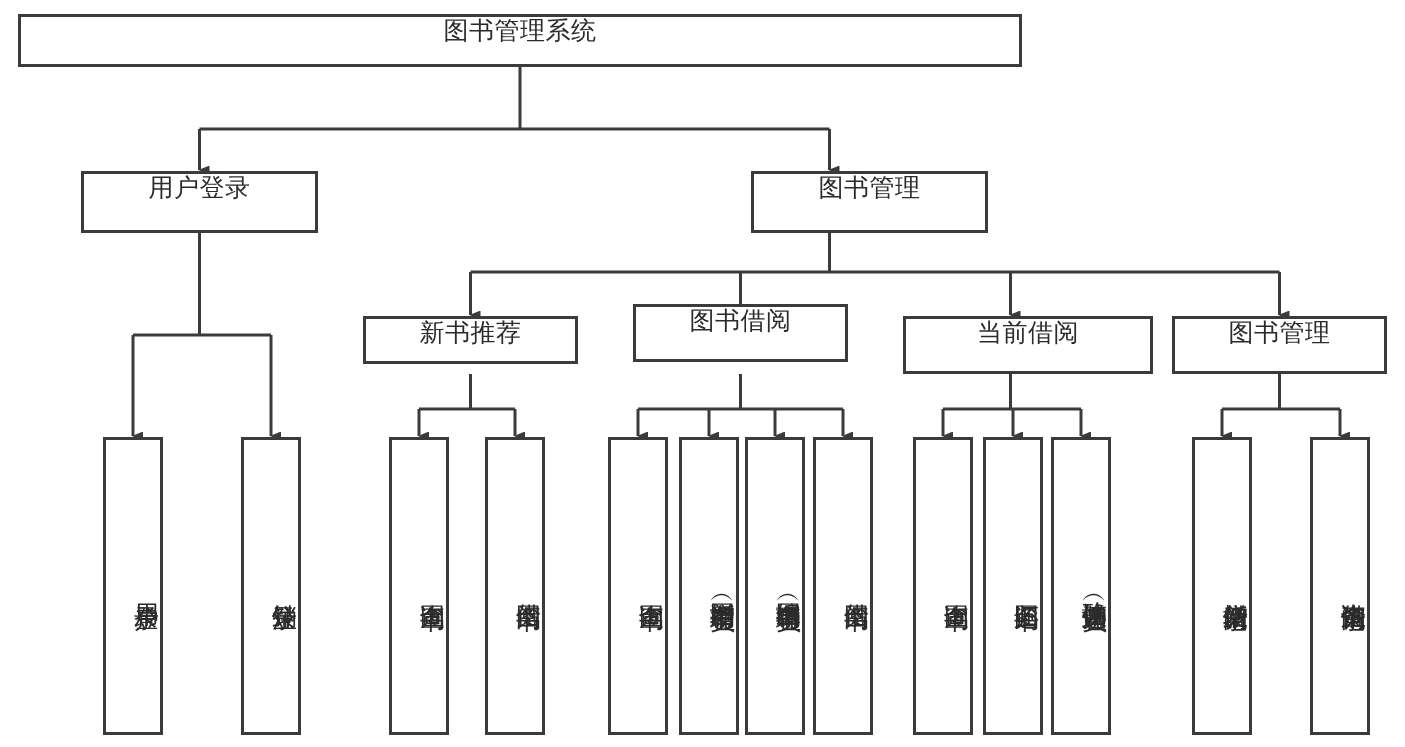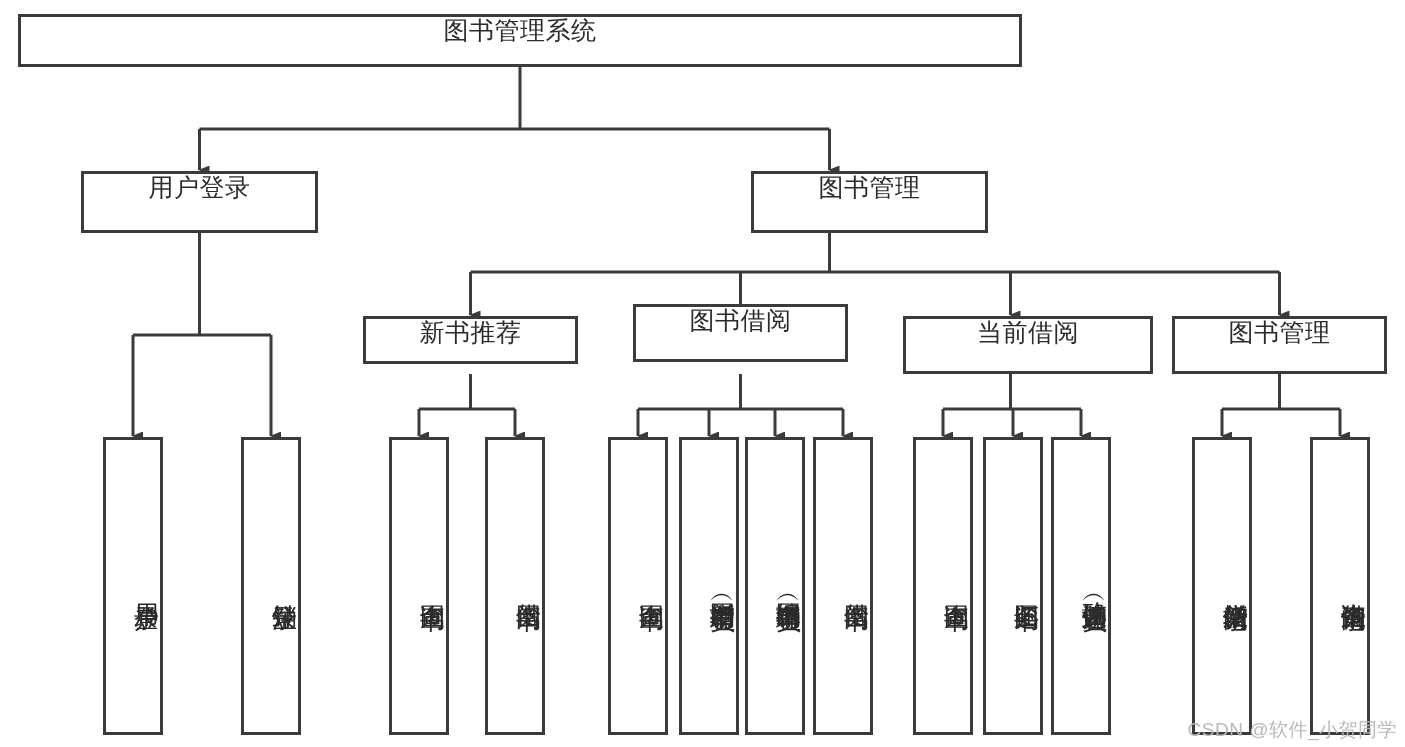--- a/index.html
+++ b/index.html
@@ -173,14 +173,13 @@
         <span class="node-label">确认归还（管理员）</span>
       </div>
       <div class="node-box vertical" style="left: 1192px; top: 437px; width: 60px; height: 298px; border-color: rgb(59, 59, 59); background: rgb(255, 255, 255);">
         <span class="node-label">新增借阅记录</span>
       </div>
       <div class="node-box vertical" style="left: 1310px; top: 437px; width: 60px; height: 298px; border-color: rgb(59, 59, 59); background: rgb(255, 255, 255);">
         <span class="node-label">查询借阅记录</span>
       </div>
     </div>
 
-  <div class="watermark">CSDN @软件_小贺同学</div>
 </div>
 
 </body></html>

